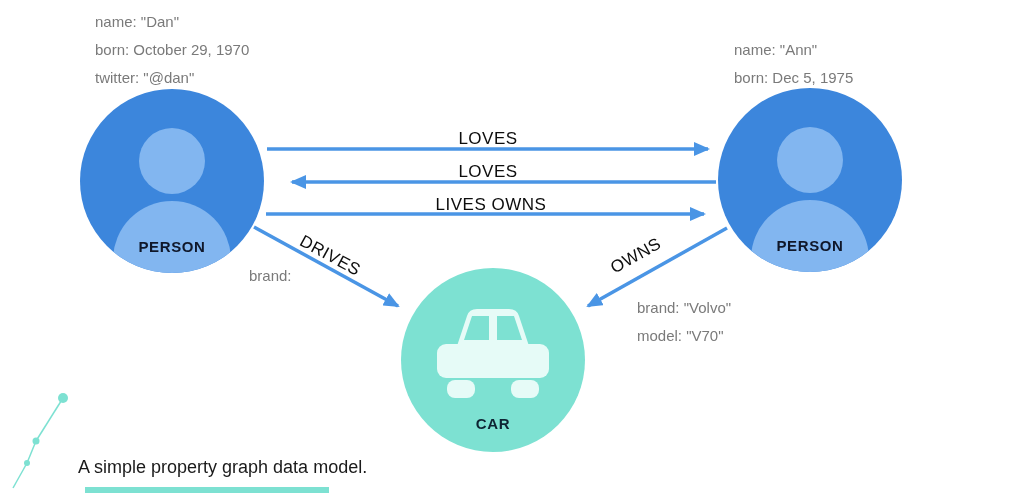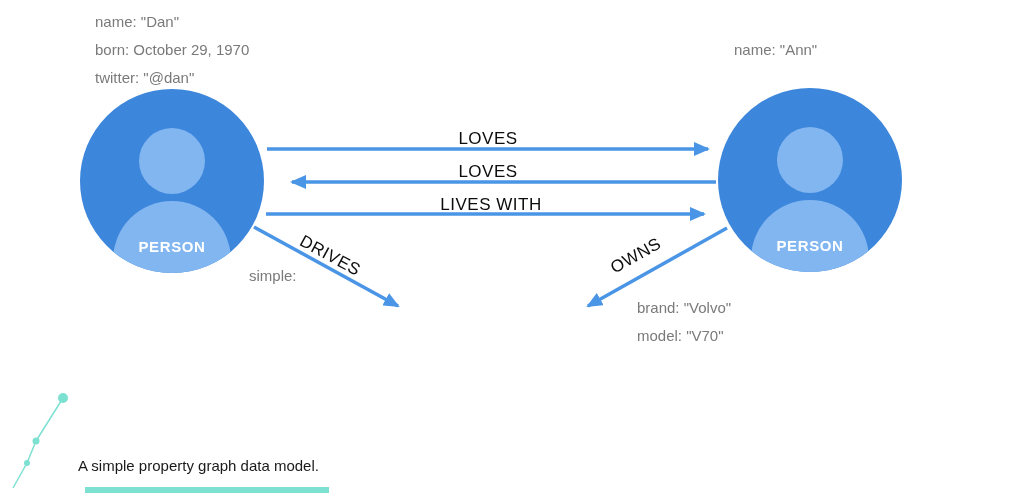--- a/index.html
+++ b/index.html
@@ -22,21 +22,21 @@
     border-radius:50%; background:#82b6f0;
   }
   .person-body {
     position:absolute; left:33px; top:112px; width:118px; height:118px;
     border-radius:50%; background:#82b6f0;
   }
   .node-label {
     position:absolute; left:0; width:100%; text-align:center;
     font-weight:bold; letter-spacing:0.6px; font-size:15px; z-index:3;
   }
-  .person-label { bottom:18px; color:#ffffff; }
+  .person-label { bottom:18px; color:#0f172a; }
 
   .car-node { left:401px; top:268px; background:#7de1d2; }
   .car-label { bottom:20px; color:#0e2433; }
   .car-icon-svg { position:absolute; left:22px; top:30px; }
 
   
   .arrows {
     position:absolute; left:0; top:0; width:1024px; height:493px;
     pointer-events:none;
   }
@@ -58,21 +58,21 @@
     position:absolute; color:#7a7a7a; font-size:15px; line-height:28px;
     white-space:nowrap;
   }
   .props-dan   { left:95px;  top:8px; }
   .props-ann   { left:734px; top:36px; }
   .props-since { left:249px; top:262px; }
   .props-car   { left:637px; top:294px; }
 
   
   .caption {
-    position:absolute; left:78px; top:457px; color:#1a1a1a; font-size:15px;text-align:right;
+    position:absolute; left:78px; top:457px; color:#1a1a1a; font-size:18px;text-align:right;
   }
   .constellation { position:absolute; left:0; top:380px; pointer-events:none; }
   .bottom-bar {
     position:absolute; left:85px; top:487px; width:244px; height:6px;
     background:#7de1d2;
   }
 </style>
 </head>
 <body>
 
@@ -96,39 +96,51 @@
     <div class="person-body"></div>
     <div class="node-label person-label">PERSON</div>
   </div>
 
   <div class="node person-node person-right">
     <div class="person-head"></div>
     <div class="person-body"></div>
     <div class="node-label person-label">PERSON</div>
   </div>
 
+  <div class="node car-node">
+    <svg class="car-icon-svg" viewBox="0 0 140 110" width="140" height="110">
+      <path d="M34,48 L44,18 Q46,11 54,11 L86,11 Q94,11 96,18 L106,48 Z" fill="#e6fbf7"></path>
+      <polygon points="49,18 66,18 66,42 41,42" fill="#7de1d2"></polygon>
+      <polygon points="74,18 91,18 99,42 74,42" fill="#7de1d2"></polygon>
+      <rect x="14" y="46" width="112" height="34" rx="9" fill="#e6fbf7"></rect>
+      <rect x="24" y="82" width="28" height="18" rx="8" fill="#e6fbf7"></rect>
+      <rect x="88" y="82" width="28" height="18" rx="8" fill="#e6fbf7"></rect>
+    </svg>
+    <div class="node-label car-label">CAR</div>
+  </div>
 
   <div class="rel-label rel-loves1">LOVES</div>
   <div class="rel-label rel-loves2">LOVES</div>
-  <div class="rel-label rel-lives">LIVES WITH</div>
+  <div class="rel-label rel-lives">LIVES OWNS</div>
   <div class="rel-label rel-drives">DRIVES</div>
   <div class="rel-label rel-owns">OWNS</div>
 
   <div class="props props-dan">
     <div>name: "Dan"</div>
     <div>born: October 29, 1970</div>
     <div>twitter: "@dan"</div>
   </div>
 
   <div class="props props-ann">
     <div>name: "Ann"</div>
+    <div>born: Dec 5, 1975</div>
   </div>
 
   <div class="props props-since">
-    <div>simple:</div>
+    <div>brand:</div>
   </div>
 
   <div class="props props-car">
     <div>brand: "Volvo"</div>
     <div>model: "V70"</div>
   </div>
 
   <div class="caption">A simple property graph data model.</div>
 
   <svg class="constellation" width="90" height="113" viewBox="0 0 90 113">

